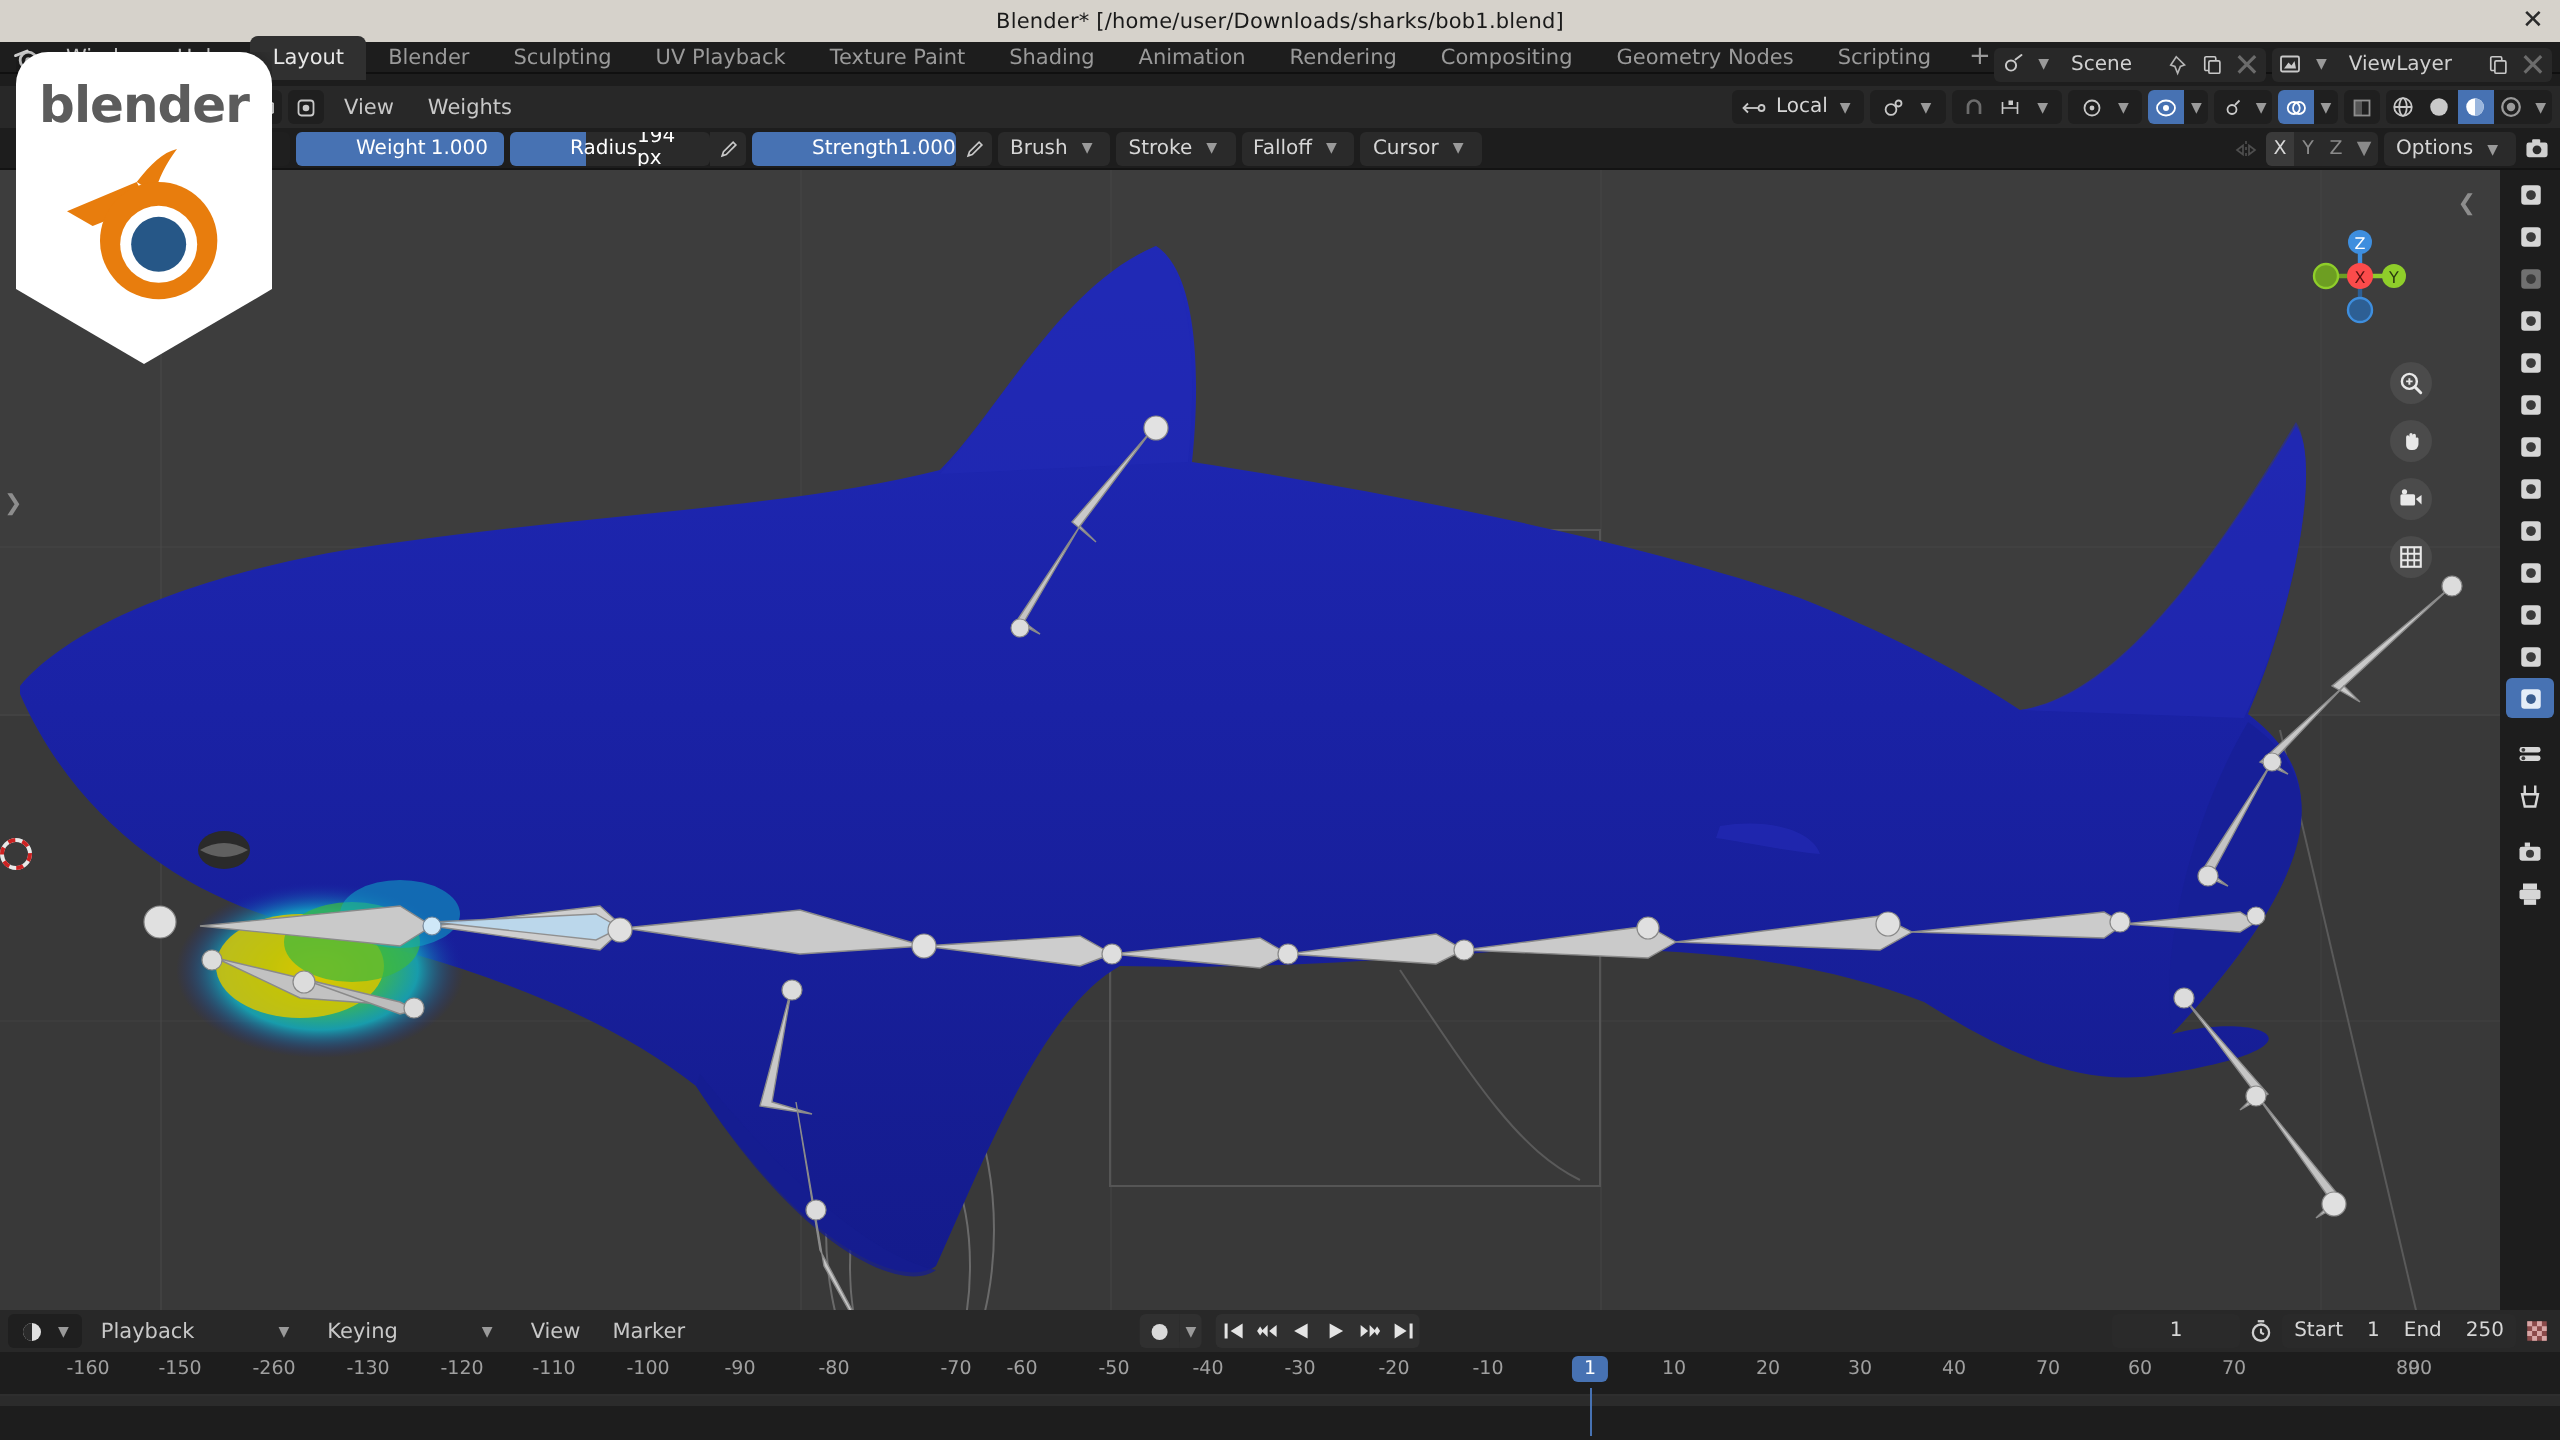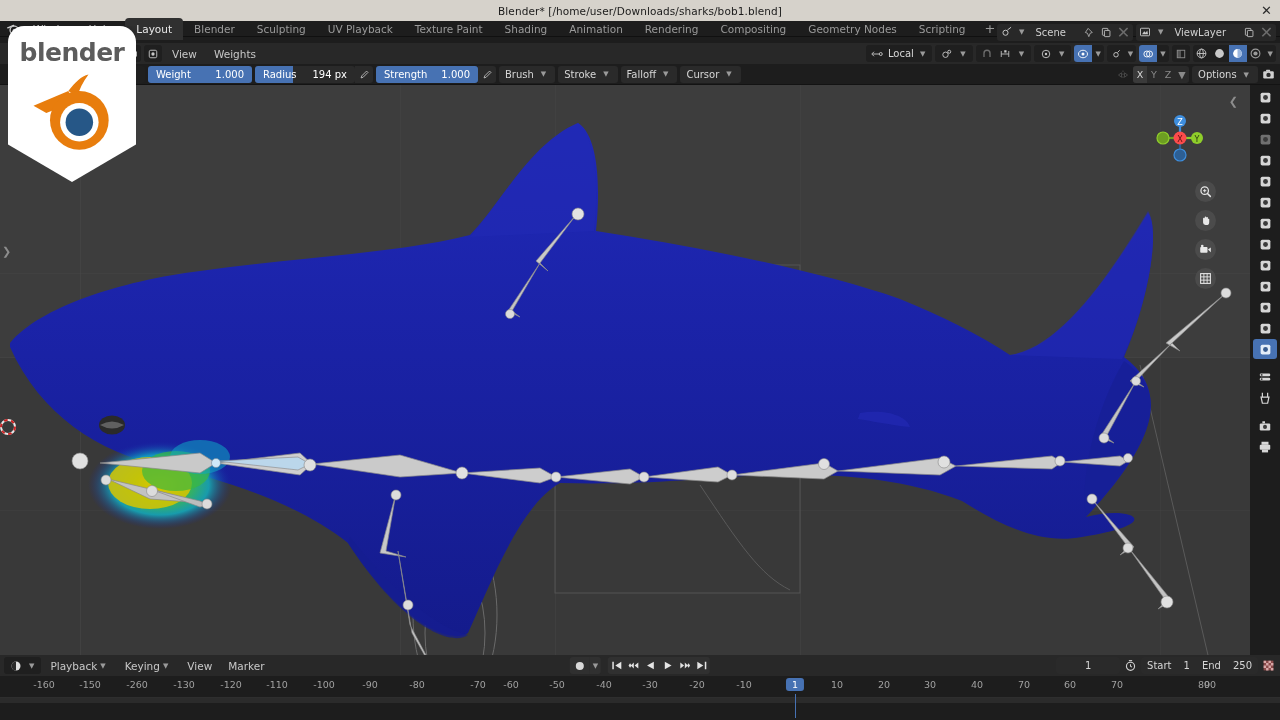--- a/index.html
+++ b/index.html
@@ -68,21 +68,21 @@
   .localbtn { display:flex; align-items:center; gap:3px; height:17px; background:#1f1f1f; border-radius:3px; padding:0 4px; font-size:10px; color:#d6d6d6;}
 
   
   .toolrow {
     position:absolute; left:0; top:64px; width:1280px; height:21px;
     background:#1d1d1d; display:flex; align-items:center; padding:0 4px; gap:3px;
     border-bottom:1px solid #131313;
   }
   .sliderfield {
     display:flex; align-items:center; height:17px; border-radius:3px;
-    background:#4772b3; min-width:100px; position:relative; overflow:hidden;
+    background:#4772b3; min-width:100px; position:relative; overflow:hidden;padding-left:22px;
   }
   .sliderfield.partial { background:#2a2a2a; }
   .sliderfield.partial .fill { position:absolute; left:0; top:0; bottom:0; background:#4772b3; }
   .sliderfield .lab { font-size:10px; color:#fff; padding-left:8px; position:relative; z-index:2; }
   .sliderfield .val { font-size:10px; color:#fff; margin-left:auto; padding-right:8px; position:relative; z-index:2; }
   .dropbtn {
     display:flex; align-items:center; gap:4px; height:17px; background:#2a2a2a;
     border-radius:3px; padding:0 6px; font-size:10px; color:#d6d6d6;
   }
   .brushicon { width:18px; height:17px; display:flex; align-items:center; justify-content:center; background:#2a2a2a; border-radius:0 3px 3px 0;}
@@ -124,21 +124,21 @@
   .ptab.active { background:#4772b3; }
   .ptab svg { display:block; }
   .ptab-sep { height:6px; }
 
   
   .timeline {
     position:absolute; left:0; top:655px; width:1280px; height:65px; background:#1d1d1d;
   }
   .tl-header { height:21px; display:flex; align-items:center; padding:0 4px; gap:2px; background:#282828; }
   .tl-editor { display:flex; align-items:center; gap:3px; height:17px; background:#1f1f1f; border-radius:3px; padding:0 4px; }
-  .tl-menu { font-size:10.5px; color:#c8c8c8; padding:0 7px; height:17px; display:flex; align-items:center; }
+  .tl-menu { font-size:10.5px; color:#c8c8c8; padding:0 7px; height:17px; display:flex; align-items:center;gap:39px; }
   .tl-center { position:absolute; left:50%; transform:translateX(-50%); display:flex; align-items:center; gap:3px; height:17px; }
   .rec { width:20px; height:17px; background:#303030; border-radius:3px 0 0 3px; display:flex; align-items:center; justify-content:center;}
   .rec .dot { width:8px; height:8px; border-radius:50%; background:#d9d9d9; }
   .transport { display:flex; align-items:center; height:17px; background:#303030; border-radius:3px; margin-left:4px; }
   .tp { width:17px; height:17px; display:flex; align-items:center; justify-content:center; color:#e0e0e0; }
   .tl-right { position:absolute; right:4px; top:2px; display:flex; align-items:center; gap:3px; height:17px; }
   .numfield {
     height:17px; background:#2a2a2a; border-radius:3px; display:flex; align-items:center;
     justify-content:center; font-size:10px; color:#d6d6d6; padding:0 6px;
   }

